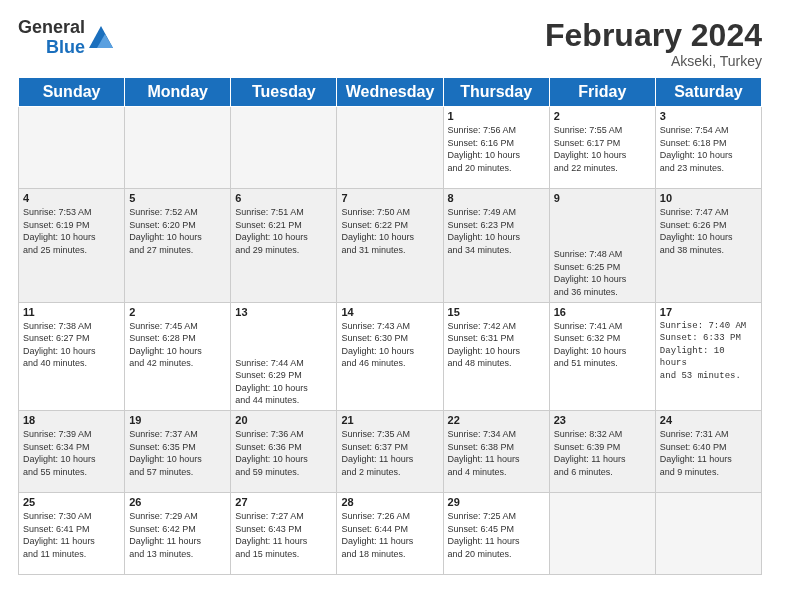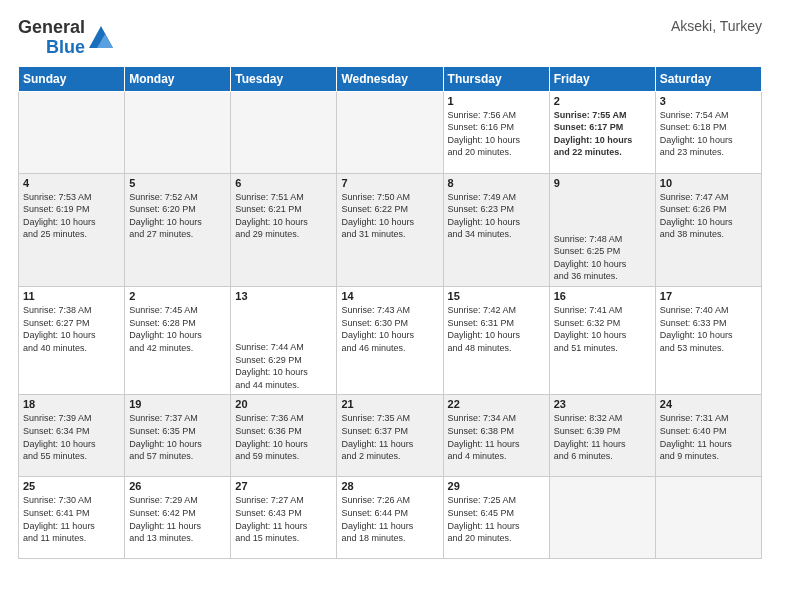--- a/index.html
+++ b/index.html
@@ -61,24 +61,24 @@
       color: #555;
     }
     .calendar {
       width: 100%;
       border-collapse: collapse;
       table-layout: fixed;
     }
     .calendar th {
       background: #1a6fbd;
       color: #fff;
-      font-size: 12px;
+      font-size: 16px;
       font-weight: bold;
       padding: 5px 4px;
-      text-align: left;
+      text-align: center;
       border: 1px solid #fff;
     }
     .calendar td {
       border: 1px solid #ccc;
       vertical-align: top;
       padding: 3px 4px;
       font-size: 9.5px;
       color: #333;
       height: 82px;
       background: #fff;
@@ -110,20 +110,21 @@
       <div class="logo-text">
         <span class="logo-general">General</span>
         <span class="logo-blue">Blue</span>
       </div>
       <svg class="logo-icon" viewBox="0 0 28 28">
         <polygon points="14,2 26,24 2,24" fill="#1a6fbd"></polygon>
         <polygon points="18,10 26,24 10,24" fill="#5aa0e0"></polygon>
       </svg>
     </div>
     <div class="title-block">
+      <div class="month-title">February 2024</div>
       <div class="location">Akseki, Turkey</div>
     </div>
   </div>
 
   <table class="calendar">
     <thead>
       <tr>
         <th>Sunday</th>
         <th>Monday</th>
         <th>Tuesday</th>
@@ -141,21 +142,21 @@
           <td class="empty"></td>
           <td>
             <div class="day-num">1</div>
             <div class="day-info" style="white-space: pre-line;">Sunrise: 7:56 AM
 Sunset: 6:16 PM
 Daylight: 10 hours
 and 20 minutes.</div>
           </td>
           <td>
             <div class="day-num">2</div>
-            <div class="day-info" style="white-space: pre-line; font-weight: bold;">Sunrise: 7:55 AM
+            <div class="day-info" style="white-space: pre-line;">Sunrise: 7:55 AM
 Sunset: 6:17 PM
 Daylight: 10 hours
 and 22 minutes.</div>
           </td>
           <td>
             <div class="day-num">3</div>
             <div class="day-info" style="white-space: pre-line;">Sunrise: 7:54 AM
 Sunset: 6:18 PM
 Daylight: 10 hours
 and 23 minutes.</div>
@@ -250,21 +251,21 @@
           </td>
           <td>
             <div class="day-num">16</div>
             <div class="day-info" style="white-space: pre-line;">Sunrise: 7:41 AM
 Sunset: 6:32 PM
 Daylight: 10 hours
 and 51 minutes.</div>
           </td>
           <td>
             <div class="day-num">17</div>
-            <div class="day-info" style="white-space: pre-line;">Sunrise: 7:40 AM
+            <div class="day-info" style="white-space: pre-line; font-family: Liberation Mono, monospace;">Sunrise: 7:40 AM
 Sunset: 6:33 PM
 Daylight: 10 hours
 and 53 minutes.</div>
           </td>
         </tr>
         <tr class="row-shaded">
           <td>
             <div class="day-num">18</div>
             <div class="day-info" style="white-space: pre-line;">Sunrise: 7:39 AM
 Sunset: 6:34 PM

